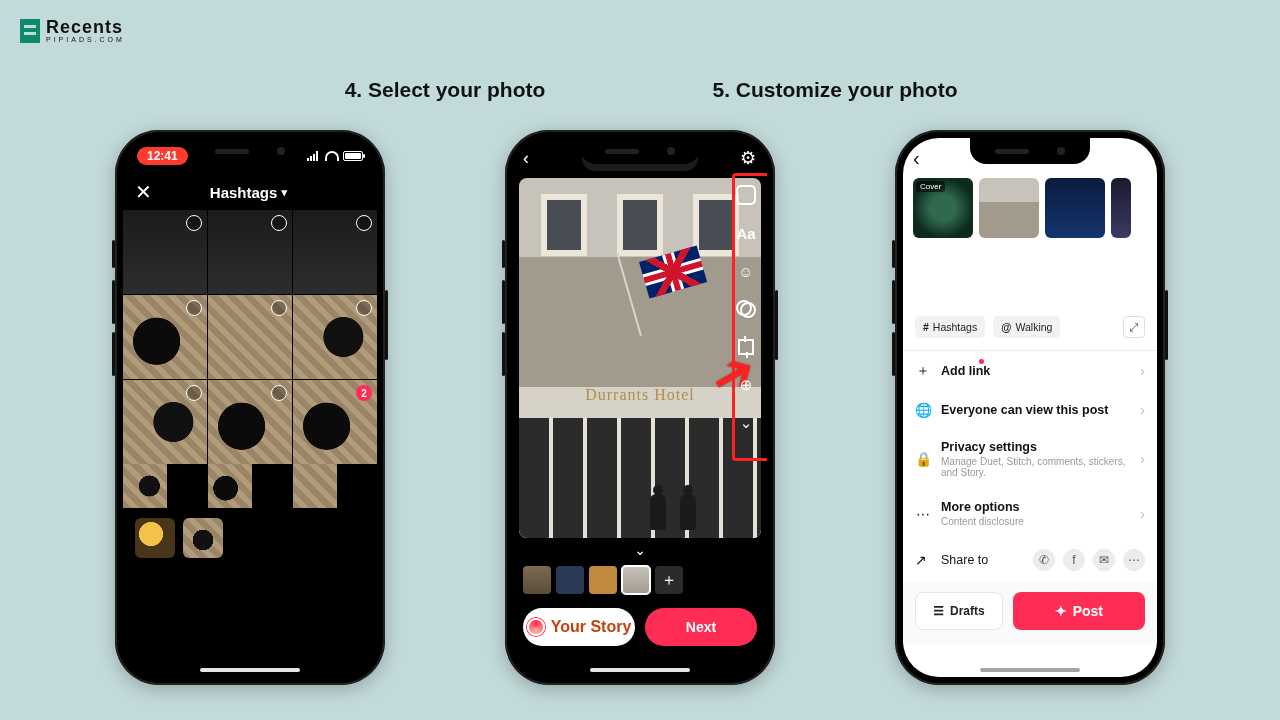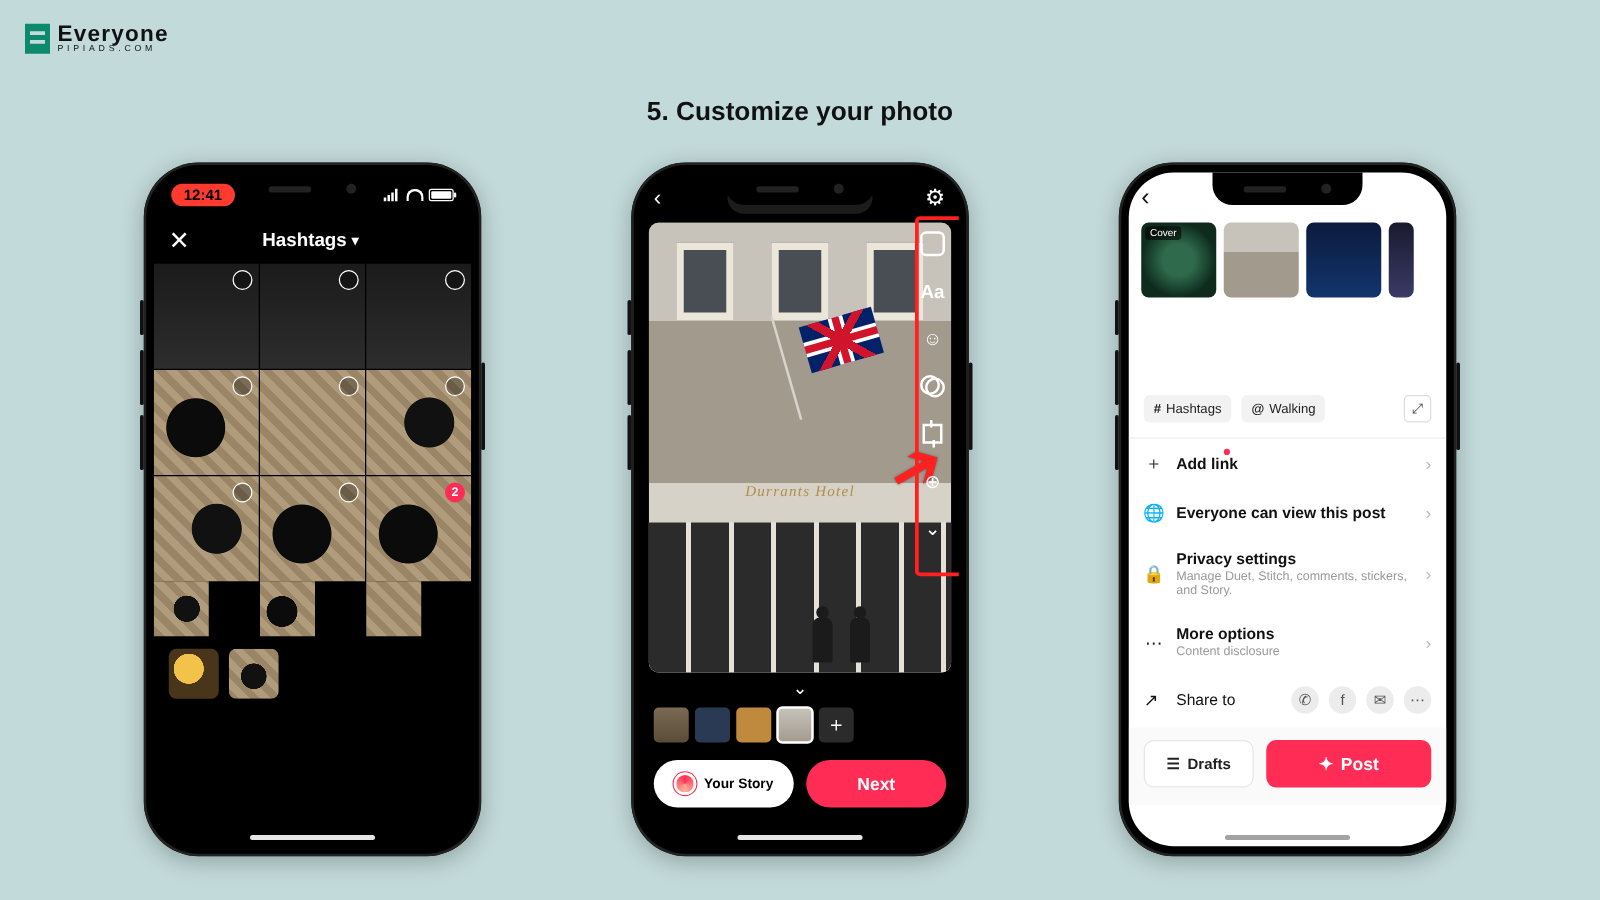--- a/index.html
+++ b/index.html
@@ -65,21 +65,21 @@
   .screen {
     width:100%; height:100%; border-radius:36px; overflow:hidden; position:relative;
     background:#000;
   }
   .home-ind { position:absolute; bottom:5px; left:50%; transform:translateX(-50%);
     width:100px; height:4px; border-radius:3px; background:#fff; opacity:.9; }
   .home-ind.dark { background:#999; }
 
   
   .s1-status { height:36px; display:flex; align-items:center; justify-content:space-between; padding:0 14px; color:#fff; font-size:12px; }
-  .s1-time-pill { background:#ff3b30; border-radius:12px; padding:2px 10px; font-weight:600; font-size:12px; color:#000000; }
+  .s1-time-pill { background:#ff3b30; border-radius:12px; padding:2px 10px; font-weight:600; font-size:12px; color:#ffffff; }
   .s1-icons { display:flex; gap:4px; align-items:center; }
   .sigbar { width:14px; height:10px; display:flex; align-items:flex-end; gap:1px; }
   .sigbar i { width:2px; background:#fff; }
   .sigbar i:nth-child(1){height:3px} .sigbar i:nth-child(2){height:5px}
   .sigbar i:nth-child(3){height:7px} .sigbar i:nth-child(4){height:10px}
   .wifi { width:14px; height:10px; position:relative; }
   .wifi::before { content:""; position:absolute; inset:0; border:2px solid #fff; border-bottom:none; border-radius:10px 10px 0 0; }
   .batt { width:20px; height:10px; border:1px solid #fff; border-radius:2px; position:relative; }
   .batt::after { content:""; position:absolute; right:-3px; top:2px; width:2px; height:4px; background:#fff; border-radius:1px; }
   .batt i { display:block; width:16px; height:6px; margin:1px; background:#fff; border-radius:1px; }
@@ -137,21 +137,21 @@
   .flag{position:absolute;top:84px;left:49.4%;width:60px;height:38px;transform:rotate(-16deg);transform-origin:top left;
     background:
       linear-gradient(#cf142b,#cf142b) center/100% 6px no-repeat,
       linear-gradient(#cf142b,#cf142b) center/6px 100% no-repeat,
       linear-gradient(45deg,transparent 45%,#cf142b 45% 55%,transparent 55%),
       linear-gradient(-45deg,transparent 45%,#cf142b 45% 55%,transparent 55%),
       linear-gradient(#fff,#fff) center/100% 12px no-repeat,
       linear-gradient(#fff,#fff) center/12px 100% no-repeat,
       #012169;
   }
-  .s2-sign{position:absolute;top:208px;left:50%;transform:translateX(-50%);font-family:Georgia,serif;font-style:italic;color:#b08f48;font-size:12px;letter-spacing:1px;}
+  .s2-sign{position:absolute;top:208px;left:50%;transform:translateX(-50%);font-family:Georgia,serif;color:#b08f48;font-size:16px;letter-spacing:1px;}
   .s2-shop{position:absolute;bottom:0;left:0;right:0;height:120px;
     background:
       repeating-linear-gradient(90deg,#2b2b2b 0 30px,#e5e1d8 30px 34px),
       #e5e1d8;
   }
   .s2-people{position:absolute;bottom:8px;left:54%;display:flex;gap:14px;}
   .s2-people i{display:block;width:16px;height:36px;background:#1b1b1b;border-radius:6px 6px 2px 2px;position:relative;}
   .s2-people i::before{content:"";position:absolute;top:-9px;left:3px;width:10px;height:10px;background:#1b1b1b;border-radius:50%;}
   .s2-arrow{position:absolute;top:166px;right:6px;color:#ff2020;font-size:52px;transform:rotate(-30deg);text-shadow:0 0 2px rgba(0,0,0,.5);}
   .s2-highlight{position:absolute;top:-5px;right:-5px;width:40px;height:288px;border:3px solid #ff2020;border-radius:4px;}
@@ -167,21 +167,21 @@
   .t-overlap::before,.t-overlap::after{content:"";position:absolute;width:12px;height:12px;border:2px solid #fff;border-radius:50%;}
   .t-overlap::before{left:0;top:0;} .t-overlap::after{right:0;bottom:0;}
 
   .s2-chev{text-align:center;color:#fff;font-size:14px;padding:4px;}
   .s2-strip{display:flex;gap:5px;padding:4px 10px 8px;align-items:center;}
   .s2-sthumb{width:28px;height:28px;border-radius:4px;background:#6b5e4c;}
   .s2-sthumb.sel{outline:2px solid #fff;outline-offset:-1px;background:linear-gradient(#c7c3bb,#a39a8e);}
   .s2-add{width:28px;height:28px;border-radius:4px;background:#2b2b2b;color:#fff;display:flex;align-items:center;justify-content:center;font-size:16px;}
 
   .s2-actions{display:flex;gap:10px;padding:6px 10px 14px;}
-  .s2-story{flex:0 0 112px;height:38px;background:#fff;border-radius:20px;display:flex;align-items:center;justify-content:center;gap:6px;font-size:11px;font-weight:600;color:#000000;}
+  .s2-story{flex:0 0 112px;height:38px;background:#fff;border-radius:20px;display:flex;align-items:center;justify-content:center;gap:6px;font-size:16px;font-weight:600;color:#c2410c;}
   .s2-story .av{width:18px;height:18px;border-radius:50%;background:conic-gradient(#ff2d55,#ffb199,#ff2d55);border:2px solid #fff;box-shadow:0 0 0 1px #ff2d55;}
   .s2-next{flex:1;height:38px;background:#ff2d55;border-radius:20px;color:#fff;font-size:14px;font-weight:600;display:flex;align-items:center;justify-content:center;}
 
   
   .s3-screen{background:#fff;color:#111;}
   .s3-top{height:40px;display:flex;align-items:center;padding:0 10px;border-bottom:0;}
   .s3-back{font-size:20px;color:#111;}
   .s3-thumbs{display:flex;gap:6px;padding:0 10px 8px;}
   .s3-th{width:60px;height:60px;border-radius:6px;position:relative;overflow:hidden;}
   .s3-th.cover::after{content:"Cover";position:absolute;top:3px;left:3px;background:rgba(0,0,0,.55);color:#fff;font-size:8px;padding:1px 4px;border-radius:3px;}
@@ -214,26 +214,27 @@
   .s3-drafts{flex:0 0 88px;height:38px;background:#fff;border:1px solid #e6e6e6;border-radius:8px;display:flex;align-items:center;justify-content:center;gap:6px;font-size:12px;font-weight:600;color:#222;}
   .s3-post{flex:1;height:38px;background:#ff2d55;border-radius:8px;color:#fff;font-size:14px;font-weight:700;display:flex;align-items:center;justify-content:center;gap:6px;}
   .sparkle{font-size:14px;}
 </style>
 </head>
 <body>
 
 <div class="logo">
   <div class="logo-mark"></div>
   <div class="logo-text">
-    <span class="t">Everyone</span>
+    <span class="t">Recents</span>
     <span class="s">PIPIADS.COM</span>
   </div>
 </div>
 
 <div class="steps">
+  <div class="step-title" style="width:270px">4. Select your photo</div>
   <div class="step-title" style="width:270px">5. Customize your photo</div>
 </div>
 
 <div class="phones">
 
   <div class="phone">
     <div class="notch"></div>
     <span class="side-btn sb-l1"></span>
       <span class="side-btn sb-l2"></span>
       <span class="side-btn sb-l3"></span>

